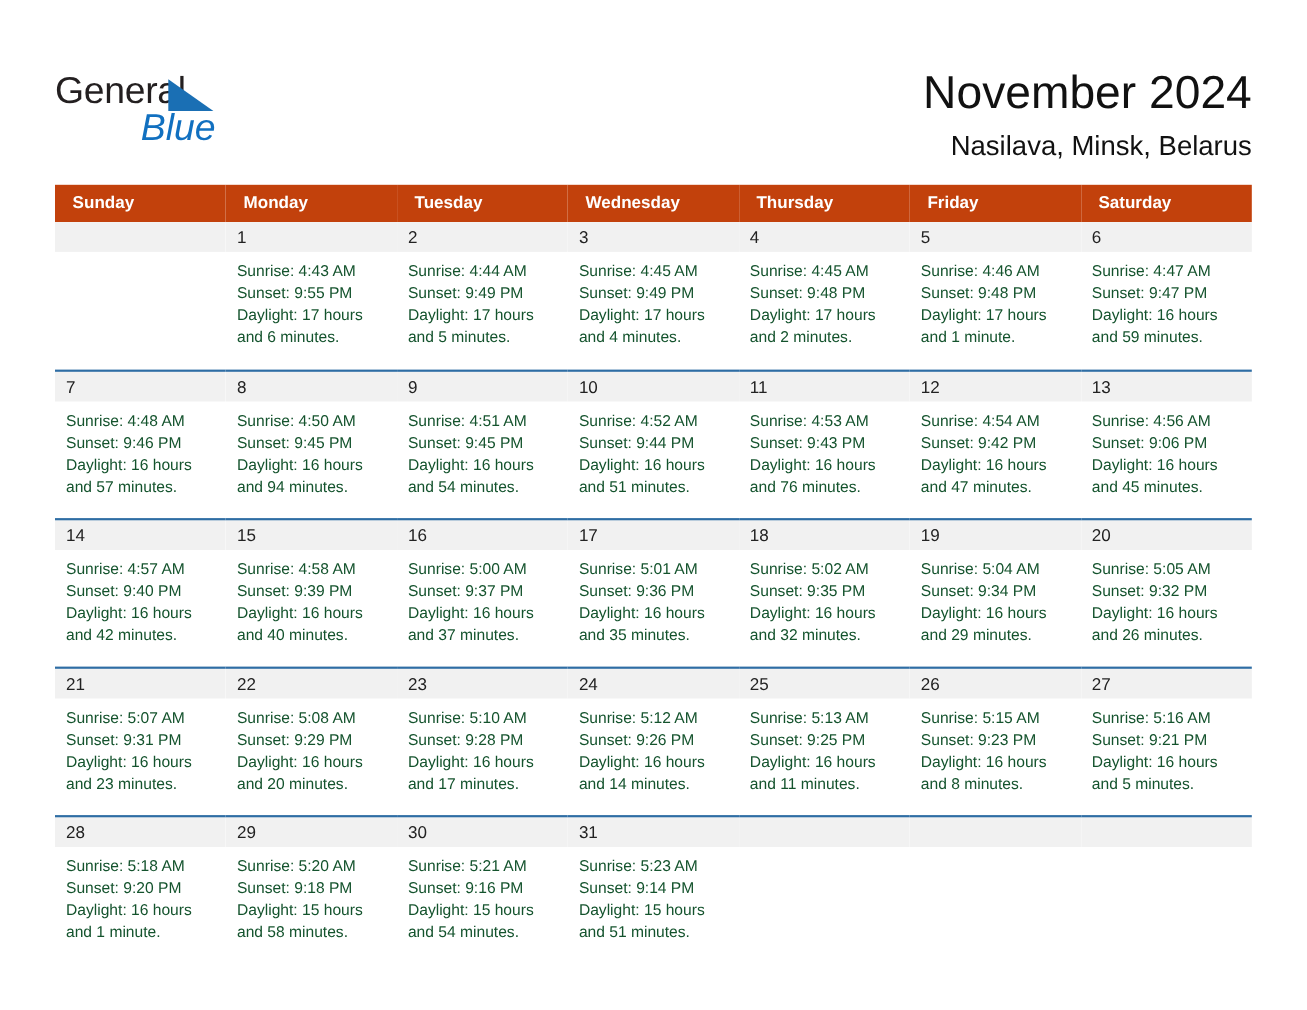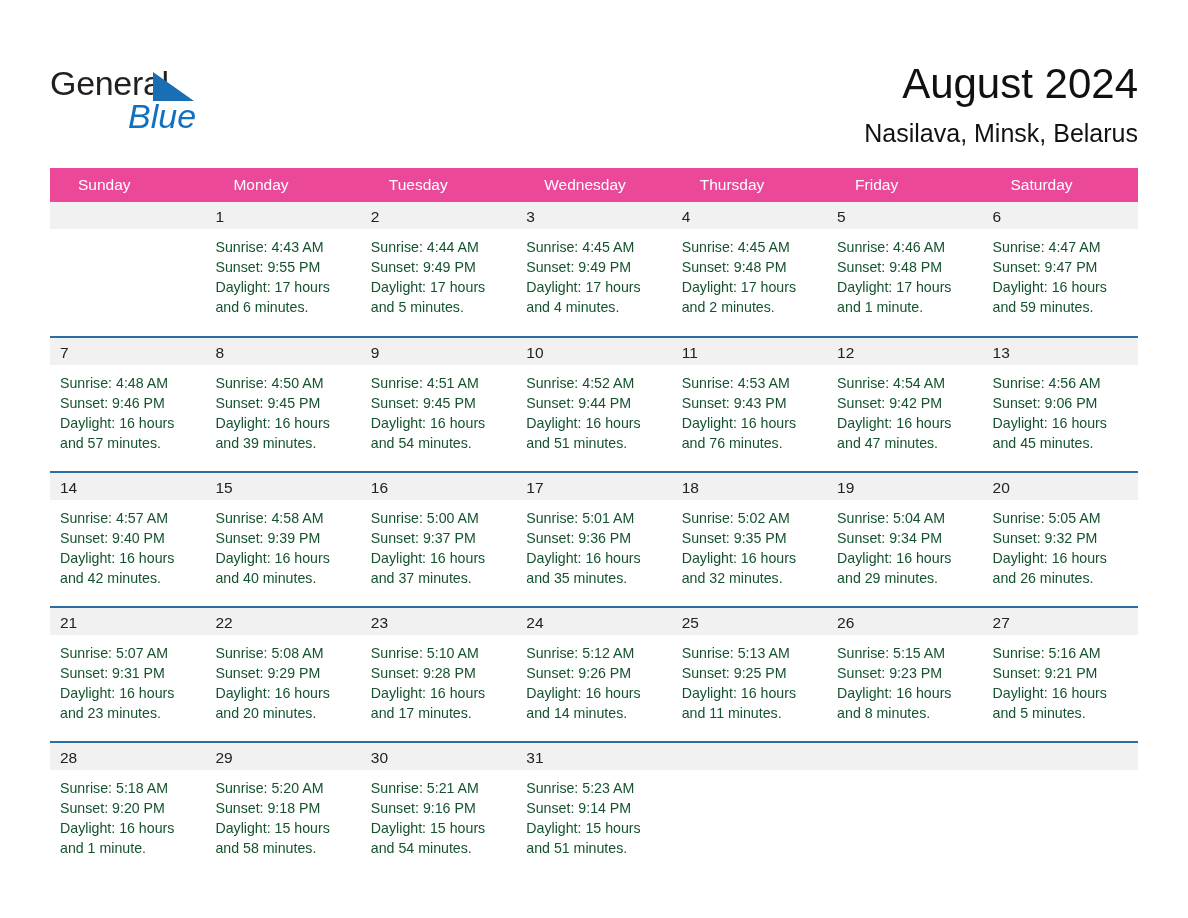--- a/index.html
+++ b/index.html
@@ -65,26 +65,26 @@
   }
 
   
   .calendar {
     margin-top: 20px;
     width: 1088px;
     border-collapse: collapse;
     table-layout: fixed;
   }
   .calendar th {
-    background: #ec4899;
+    background: #c2410c;
     color: #ffffff;
     font-size: 15.5px;
-    font-weight: normal;
+    font-weight: bold;
     text-align: left;
-    padding: 8px 0 8px 28px;
+    padding: 8px 0 8px 16px;
     height: 31px;
   }
   .calendar td {
     width: 155.4px;
     vertical-align: top;
     padding: 0;
     border-top: 2px solid #2e6da4;
     background: #ffffff;
   }
   .calendar tbody tr:first-child td { border-top: none; }
@@ -112,21 +112,21 @@
 
 <div class="page">
 
   <div class="masthead">
     <div class="logo">
       <span class="logo-general">General</span>
       <span class="logo-tri"></span>
       <span class="logo-blue">Blue</span>
     </div>
     <div class="title-block">
-      <h1 class="cal-title">August 2024</h1>
+      <h1 class="cal-title">November 2024</h1>
       <h2 class="cal-sub">Nasilava, Minsk, Belarus</h2>
     </div>
   </div>
 
   <table class="calendar">
     <thead>
       <tr id="weekday-row">
           <th>Sunday</th>
           <th>Monday</th>
           <th>Tuesday</th>
@@ -211,21 +211,21 @@
               <div>Daylight: 16 hours</div>
               <div>and 57 minutes.</div>
             </div>
           </td>
           <td>
             <div class="daynum">8</div>
             <div class="cell-body">
               <div>Sunrise: 4:50 AM</div>
               <div>Sunset: 9:45 PM</div>
               <div>Daylight: 16 hours</div>
-              <div>and 39 minutes.</div>
+              <div>and 94 minutes.</div>
             </div>
           </td>
           <td>
             <div class="daynum">9</div>
             <div class="cell-body">
               <div>Sunrise: 4:51 AM</div>
               <div>Sunset: 9:45 PM</div>
               <div>Daylight: 16 hours</div>
               <div>and 54 minutes.</div>
             </div>

